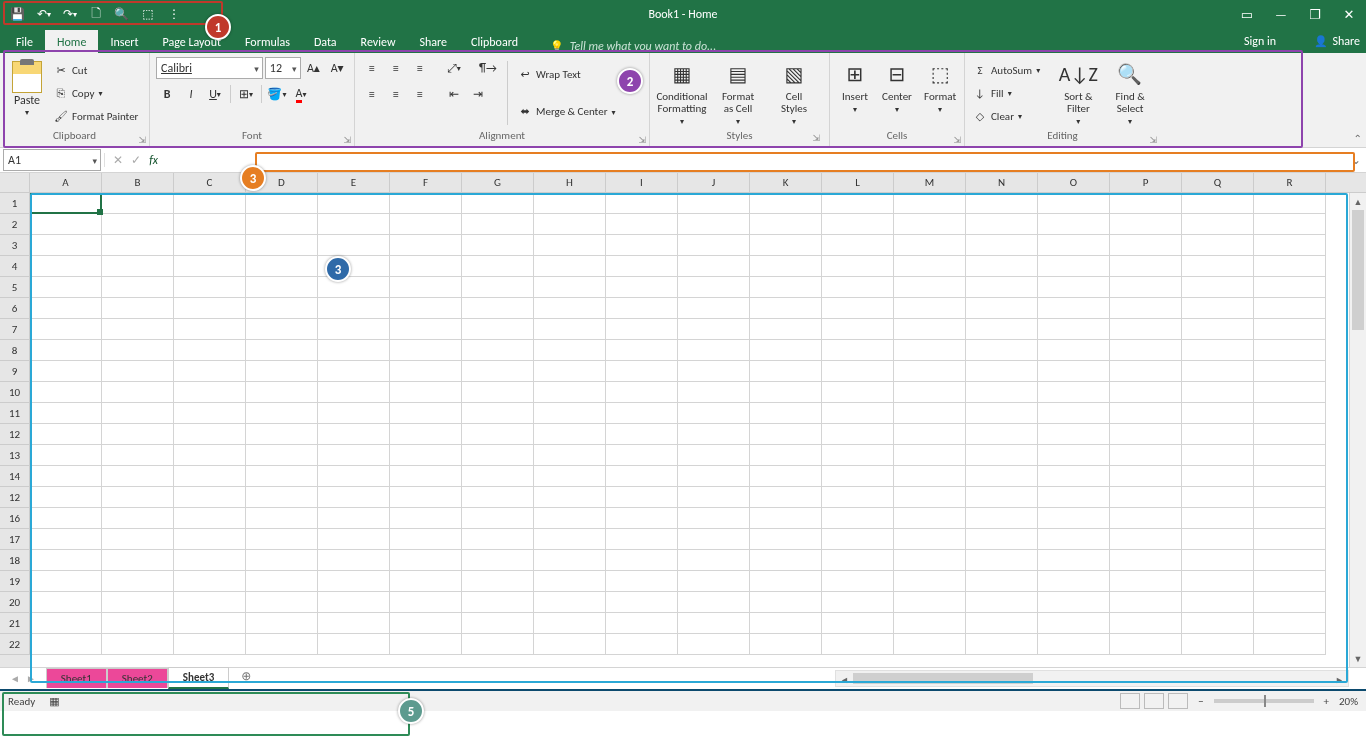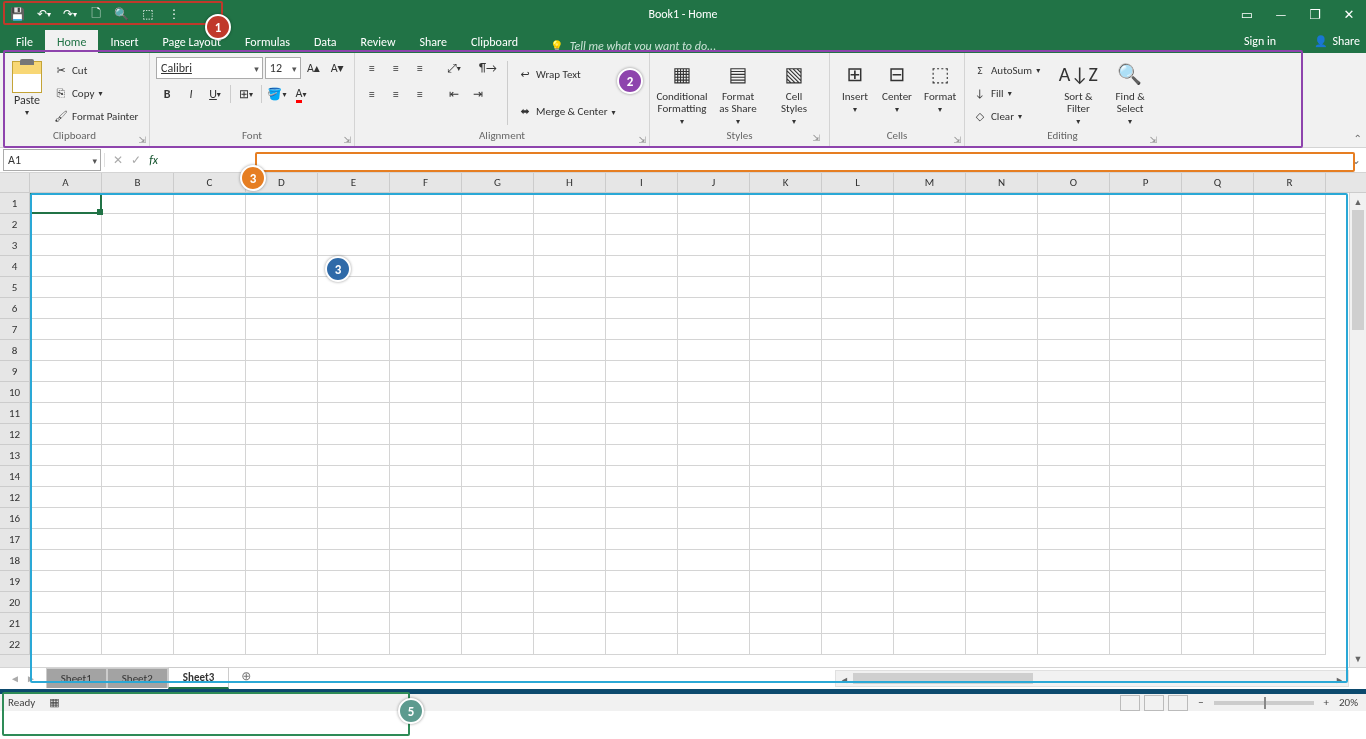--- a/index.html
+++ b/index.html
@@ -79,30 +79,30 @@
 .active-cell { position: absolute; top: 0; left: 0; width: 72px; height: 21px; border: 2px solid #217346; pointer-events: none; }
 .active-cell::after { content: ""; position: absolute; right: -3px; bottom: -3px; width: 6px; height: 6px; background: #217346; }
 .v-scroll { width: 17px; background: #f1f1f1; border-left: 1px solid #d4d4d4; display: flex; flex-direction: column; }
 .scroll-arrow { height: 17px; text-align: center; font-size: 9px; color: #666; line-height: 17px; }
 .scroll-track { flex: 1; position: relative; }
 .scroll-thumb-v { position: absolute; top: 0; left: 2px; right: 2px; height: 120px; background: #cfcfcf; }
 
 
 .sheet-tab-bar { height: 22px; background: #fff; border-top: 1px solid #d4d4d4; display: flex; align-items: center; position: relative; }
 .sheet-nav { display: flex; gap: 6px; padding: 0 10px; color: #aaa; font-size: 10px; }
-.sheet-tab { padding: 3px 14px; border: 1px solid #ccc; border-bottom: none; font-size: 11px; background: #a3a3a3; margin-top: -1px; }
+.sheet-tab { padding: 3px 14px; border: 1px solid #ccc; border-bottom: none; font-size: 11px; background: #ec4899; margin-top: -1px; }
 .sheet-tab.active { border-bottom: 2px solid #217346; font-weight: 600; background: #fff; }
 .add-sheet { width: 22px; height: 20px; text-align: center; color: #777; margin-left: 6px; }
 .h-scroll { position: absolute; right: 17px; left: 835px; height: 17px; top: 2px; background: #f1f1f1; display: flex; border: 1px solid #e0e0e0; }
 .h-scroll .scroll-track { flex: 1; position: relative; }
 .scroll-thumb-h { position: absolute; left: 0; top: 2px; bottom: 2px; width: 180px; background: #cfcfcf; }
 .h-scroll .scroll-arrow { width: 17px; height: auto; }
 
 
-.status-bar { height: 22px; background: #f1f1f1; border-top: 5px solid #0c4a6e; display: flex; align-items: center; padding: 0 8px; font-size: 11px; color: #444; position: relative; }
+.status-bar { height: 22px; background: #f1f1f1; border-top: 2px solid #0c4a6e; display: flex; align-items: center; padding: 0 8px; font-size: 11px; color: #444; position: relative; }
 .status-right { position: absolute; right: 8px; display: flex; align-items: center; gap: 10px; }
 .view-btns { display: flex; gap: 4px; }
 .view-btn { width: 20px; height: 16px; border: 1px solid #bbb; }
 .zoom-slider { width: 100px; height: 4px; background: #ccc; position: relative; }
 .zoom-slider::before { content: ""; position: absolute; left: 50%; top: -4px; width: 2px; height: 12px; background: #888; }
 
 
 .callout { position: absolute; width: 26px; height: 26px; border-radius: 50%; color: #fff; font-weight: bold; font-size: 13px; display: flex; align-items: center; justify-content: center; border: 2px solid #fff; box-shadow: 0 0 3px rgba(0,0,0,0.4); z-index: 100; }
 .c-red   { background: #c0392b; }
 .c-purple{ background: #8e44ad; }
@@ -247,21 +247,21 @@
 
   <div class="ribbon-group" style="width:180px">
     <div class="group-controls">
       <div class="big-btn">
           <div class="bicon">▦</div>
           <span>Conditional Formatting</span>
           <span style="font-size:8px">▾</span>
         </div>
       <div class="big-btn">
           <div class="bicon">▤</div>
-          <span>Format as Share</span>
+          <span>Format as Cell</span>
           <span style="font-size:8px">▾</span>
         </div>
       <div class="big-btn">
           <div class="bicon">▧</div>
           <span>Cell Styles</span>
           <span style="font-size:8px">▾</span>
         </div>
     </div>
     <div class="group-label" style="position:relative">Styles</div>
   </div>

